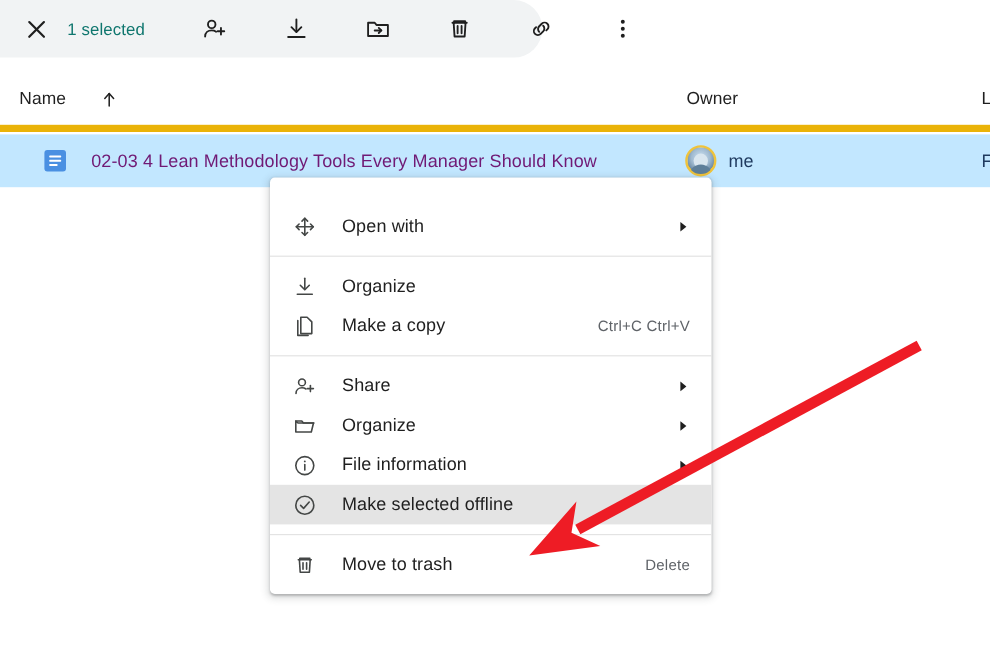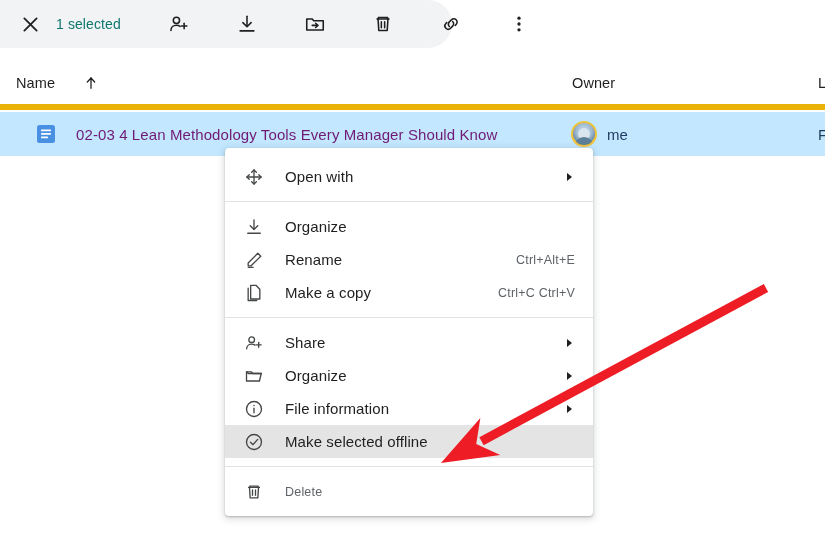--- a/index.html
+++ b/index.html
@@ -169,21 +169,21 @@
 
   
   .context-menu {
     position: absolute;
     left: 225px;
     top: 148px;
     width: 368px;
     background: #ffffff;
     border-radius: 4px;
     box-shadow: 0 1px 2px rgba(60,64,67,0.30), 0 2px 6px 2px rgba(60,64,67,0.15);
-    padding: 12px 0 8px 0;
+    padding: 24px 0 8px 0;
     box-sizing: border-box;
     z-index: 5;
   }
   .menu-item {
     position: relative;
     height: 33px;
     display: flex;
     align-items: center;
     padding: 0 16px 0 0;
     cursor: pointer;
@@ -360,30 +360,20 @@
       <svg width="20" height="20" viewBox="0 0 24 24" fill="none" stroke="currentColor" stroke-width="1.6" stroke-linecap="round" stroke-linejoin="round">
         <line x1="12" y1="3.5" x2="12" y2="14.5"></line>
         <polyline points="7.5,10.5 12,15 16.5,10.5"></polyline>
         <line x1="4.5" y1="19.5" x2="19.5" y2="19.5"></line>
       </svg>
     </span>
     <span class="mi-label">Organize</span>
     <span class="mi-shortcut"></span>
   </div>
 
-  <div class="menu-item">
-    <span class="mi-icon">
-      <svg width="20" height="20" viewBox="0 0 24 24" fill="none" stroke="currentColor" stroke-width="1.6" stroke-linecap="round" stroke-linejoin="round">
-        <path d="M16.6 3.9l3.5 3.5L8.5 19H5v-3.5z"></path>
-        <line x1="5" y1="20.8" x2="11" y2="20.8"></line>
-      </svg>
-    </span>
-    <span class="mi-label">Rename</span>
-    <span class="mi-shortcut">Ctrl+Alt+E</span>
-  </div>
 
   <div class="menu-item">
     <span class="mi-icon">
       <svg width="20" height="20" viewBox="0 0 24 24" fill="none" stroke="currentColor" stroke-width="1.6" stroke-linecap="round" stroke-linejoin="round">
         <path d="M8 2.8h6.3L19 7.5v11.7H8z"></path>
         <path d="M5 6.2v14.8h10.3"></path>
       </svg>
     </span>
     <span class="mi-label">Make a copy</span>
     <span class="mi-shortcut">Ctrl+C Ctrl+V</span>
@@ -442,20 +432,21 @@
   <div class="menu-item">
     <span class="mi-icon">
       <svg width="20" height="20" viewBox="0 0 24 24" fill="none" stroke="currentColor" stroke-width="1.6" stroke-linecap="round" stroke-linejoin="round">
         <path d="M5.5 6.5h13"></path>
         <path d="M7 6.5V5h10v1.5"></path>
         <path d="M6.6 6.5l.8 12.5h9.2l.8-12.5"></path>
         <line x1="10.2" y1="9.5" x2="10.2" y2="16"></line>
         <line x1="13.8" y1="9.5" x2="13.8" y2="16"></line>
       </svg>
     </span>
+    <span class="mi-label">Move to trash</span>
     <span class="mi-shortcut">Delete</span>
   </div>
 </div>
 
 <svg class="arrow-layer" viewBox="0 0 825 550">
   <g id="arrow-group">
     <line id="arrow-shaft" stroke="#ee1c25" stroke-width="9" stroke-linecap="butt" x1="766" y1="288" x2="481.50167059642007" y2="441.19140814038917"></line>
     <polygon id="arrow-head" fill="#ee1c25" points="441,463 480.3502853119065,417.96051681167336 476.218843996887,444.0360070785993 500.2624778793772,454.94030300840467"></polygon>
   </g>
 </svg>

